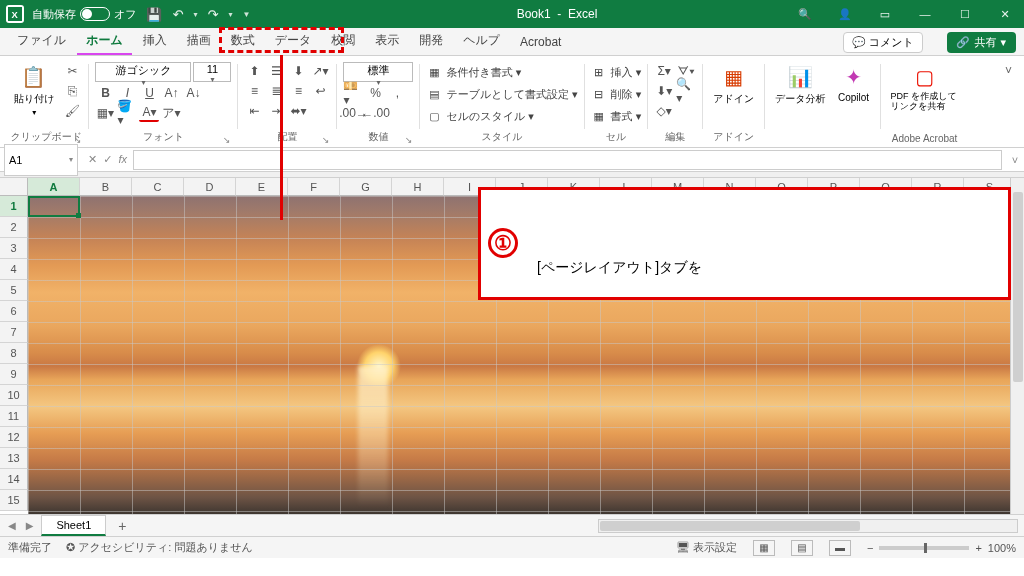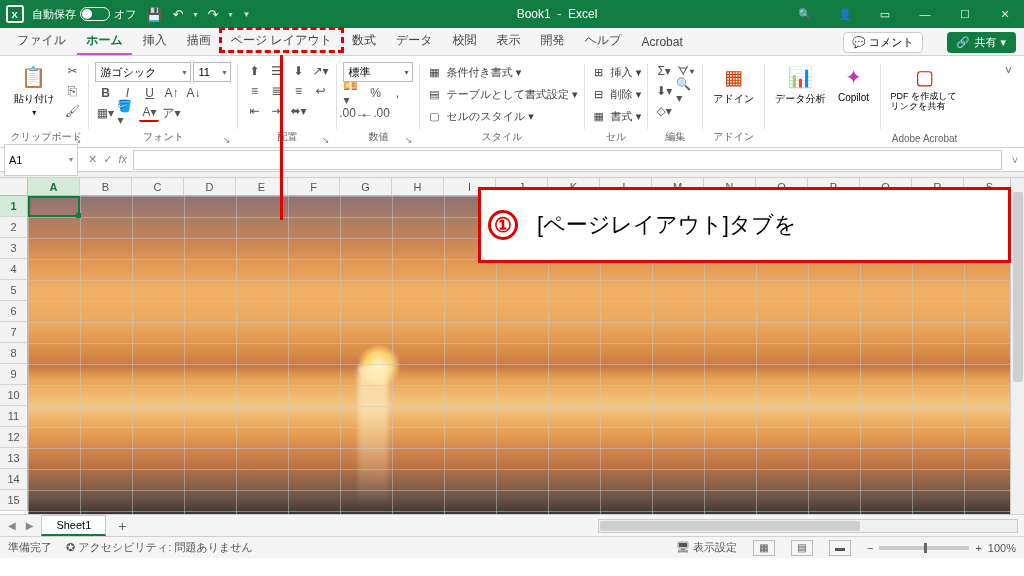--- a/index.html
+++ b/index.html
@@ -34,21 +34,21 @@
     .group { display:flex; flex-direction:column; padding:0 6px; position:relative; }
     .group-body { flex:1; display:flex; align-items:flex-start; gap:4px; padding-top:4px; }
     .group-label { text-align:center; font-size:10px; color:#666; padding:2px 0 3px; position:relative; }
     .group-label .launcher { position:absolute; right:0; bottom:2px; width:10px; height:10px; font-size:9px; color:#888; cursor:pointer;}
     .sep { width:1px; background:#e0e0e0; margin:6px 0 18px; }
     .bigbtn { display:flex; flex-direction:column; align-items:center; gap:2px; padding:2px 4px; cursor:pointer; font-size:10px; min-width:40px;}
     .bigbtn .ic { width:26px; height:26px; display:flex; align-items:center; justify-content:center; font-size:20px; }
     .smallbtn { width:20px; height:18px; display:flex; align-items:center; justify-content:center; cursor:pointer; font-size:12px; color:#555; border-radius:2px;}
     .col { display:flex; flex-direction:column; gap:2px; }
     .row { display:flex; gap:2px; align-items:center; }
-    .dd { width:96px; height:20px; border:1px solid #bbb; font-size:11px; padding:0 4px; background:#fff; display:flex; align-items:center; justify-content:space-between; cursor:pointer;}
+    .dd { width:96px; height:20px; border:1px solid #bbb; font-size:11px; padding:0 4px; background:#fff; display:flex; align-items:center; justify-content:space-between; cursor:pointer;flex-direction:column;}
     .dd.small { width:38px; }
     .dd .caret { font-size:8px; color:#666; }
     .styleitem { display:flex; align-items:center; gap:4px; font-size:11px; color:#444; cursor:pointer; height:20px;}
     .styleitem .ico { width:16px; text-align:center; }
     .ribbon-collapse { margin-left:auto; padding:6px 8px 0 0; cursor:pointer; color:#666; font-size:12px;}
 
     
     .fbar { height:24px; border-bottom:1px solid #d0d0d0; display:flex; align-items:center; background:#fff; }
     .namebox { width:74px; height:20px; border:1px solid #ccc; margin:0 4px; padding:15px 4px; font-size:11px; display:flex; align-items:center; justify-content:space-between; background:#fff; cursor:text;}
     .fx-ctrls { display:flex; gap:6px; padding:0 6px; color:#888; }
@@ -81,21 +81,21 @@
       background-size:100% 21px; }
     .active-cell { position:absolute; left:28px; top:18px; width:52px; height:21px; border:2px solid #107c41; z-index:5; pointer-events:none;}
     .active-cell::after{content:""; position:absolute; right:-3px; bottom:-3px; width:5px; height:5px; background:#107c41;}
 
     .vline { position:absolute; width:3px; background:#e10000; z-index:6; }
 
     
     .callout { position:absolute; border:3px solid #e10000; background:#fff; z-index:20; display:flex; }
     .callout .num { width:44px; background:#fff; display:flex; align-items:center; justify-content:center; }
     .callout .num span { width:30px; height:30px; border:3px solid #e10000; border-radius:50%; color:#e10000; font-size:20px; font-weight:700; display:flex; align-items:center; justify-content:center;}
-    .callout .txt { padding:20px 12px; font-size:22px; line-height:1.35; font-family:"Meiryo",sans-serif; }
+    .callout .txt { padding:20px 12px; font-size:14px; line-height:1.35; font-family:"Meiryo",sans-serif;margin-top:48px; }
 
     
     .sheettabs { height:22px; background:#f5f5f5; border-top:1px solid #d0d0d0; display:flex; align-items:center; padding:0 6px; gap:6px;}
     .nav-arrow { color:#888; font-size:10px; cursor:pointer; padding:0 2px;}
     .sheet { padding:3px 14px; background:#fff; border:1px solid #ccc; border-bottom:2px solid #107c41; font-size:11px; cursor:pointer;}
     .addsheet { font-size:14px; color:#666; cursor:pointer; padding:0 6px;}
     .hscroll { margin-left:auto; width:420px; height:14px; background:#f0f0f0; border:1px solid #ccc; position:relative; cursor:pointer;}
     .hscroll::after{content:""; position:absolute; left:1px; top:1px; width:260px; height:10px; background:#cfcfcf; border-radius:2px;}
 
     
@@ -144,21 +144,20 @@
     <span class="win-btn">☐</span>
     <span class="win-btn">✕</span>
   </div>
 </div>
 
 <div class="tabstrip">
   <div class="tab">ファイル</div>
   <div class="tab active">ホーム</div>
   <div class="tab">挿入</div>
   <div class="tab">描画</div>
-  <div class="tab" id="t-pl">ページ レイアウト</div>
   <div class="tab">数式</div>
   <div class="tab">データ</div>
   <div class="tab">校閲</div>
   <div class="tab">表示</div>
   <div class="tab">開発</div>
   <div class="tab">ヘルプ</div>
   <div class="tab">Acrobat</div>
   <div class="tab-right">
     <div class="comments-btn">💬 <span>コメント</span></div>
     <div class="share-btn">🔗 <span>共有</span> ▾</div>

